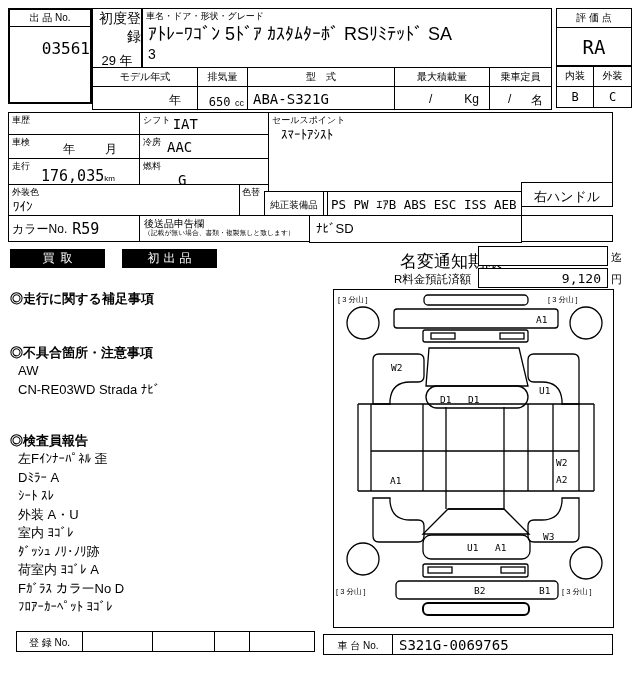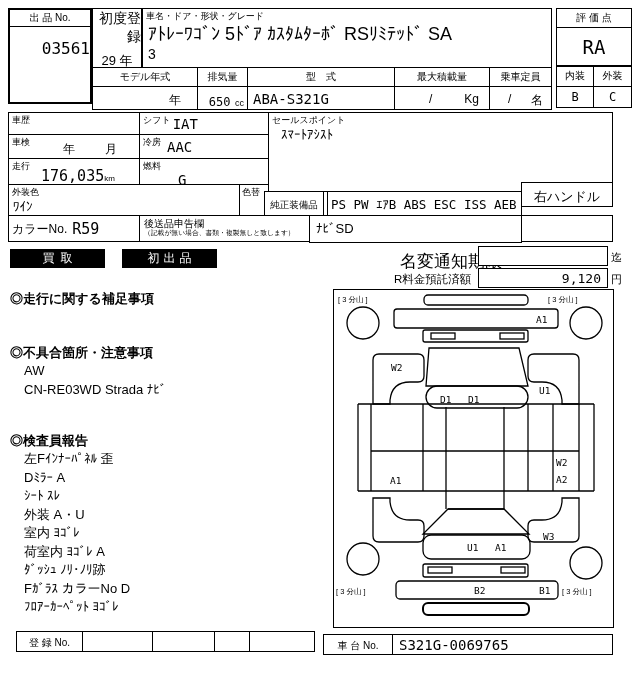--- a/index.html
+++ b/index.html
@@ -7,21 +7,21 @@
          font-family:"Liberation Sans",sans-serif;overflow:hidden}
   .abs{position:absolute;box-sizing:border-box}
   .cell{position:absolute;box-sizing:border-box;border:1px solid #000;background:#fff}
   .b2{border-width:2px}
   .lbl{font-size:9px;line-height:10px;padding:2px 0 0 3px;color:#000}
   .lblc{font-size:10px;line-height:12px;text-align:center;padding-top:3px}
   .mono{font-family:"DejaVu Sans Mono","Liberation Mono",monospace}
   .badge{position:absolute;background:#000;color:#fff;font-size:12px;
          display:flex;align-items:center;justify-content:center;letter-spacing:6px;padding-left:6px;box-sizing:border-box}
   .note-h{font-size:13px;line-height:18px;font-weight:bold}
-  .note-i{font-size:13px;line-height:18.5px;margin-left:14px;white-space:pre}
+  .note-i{font-size:13px;line-height:18.5px;margin-left:8px;white-space:pre}
   svg text{font-family:"DejaVu Sans Mono","Liberation Mono",monospace}
   .mark{font-size:9.5px;fill:#000}
   .tread{font-size:7.5px;fill:#000;font-family:"Liberation Sans",sans-serif}
 </style>
 </head>
 <body>
 
 <div class="sheet">
 
   <div class="cell b2" style="left:8px;top:8px;width:84px;height:96px">
@@ -181,22 +181,22 @@
     <div class="note-i">AW</div>
     <div class="note-i">CN-RE03WD Strada ﾅﾋﾞ</div>
   </div>
   <div class="abs" style="left:10px;top:432px;width:315px">
     <div class="note-h">◎検査員報告</div>
     <div class="note-i">左Fｲﾝﾅｰﾊﾟﾈﾙ 歪</div>
     <div class="note-i">Dﾐﾗｰ A</div>
     <div class="note-i">ｼｰﾄ ｽﾚ</div>
     <div class="note-i">外装 A・U</div>
     <div class="note-i">室内 ﾖｺﾞﾚ</div>
+    <div class="note-i">ﾀﾞｯｼｭ ﾉﾘ･ﾉﾘ跡</div>
     <div class="note-i">荷室内 ﾖｺﾞﾚ A</div>
-    <div class="note-i">ﾀﾞｯｼｭ ﾉﾘ･ﾉﾘ跡</div>
     <div class="note-i">Fｶﾞﾗｽ カラーNo D</div>
     <div class="note-i">ﾌﾛｱｰｶｰﾍﾟｯﾄ ﾖｺﾞﾚ</div>
   </div>
 
   <div class="cell" style="left:333px;top:289px;width:281px;height:339px">
     <svg width="279" height="337" viewBox="0 0 279 337">
       <g fill="none" stroke="#000" stroke-width="1.3">
 
         <circle cx="29" cy="33" r="16"></circle>
         <circle cx="252" cy="33" r="16"></circle>

